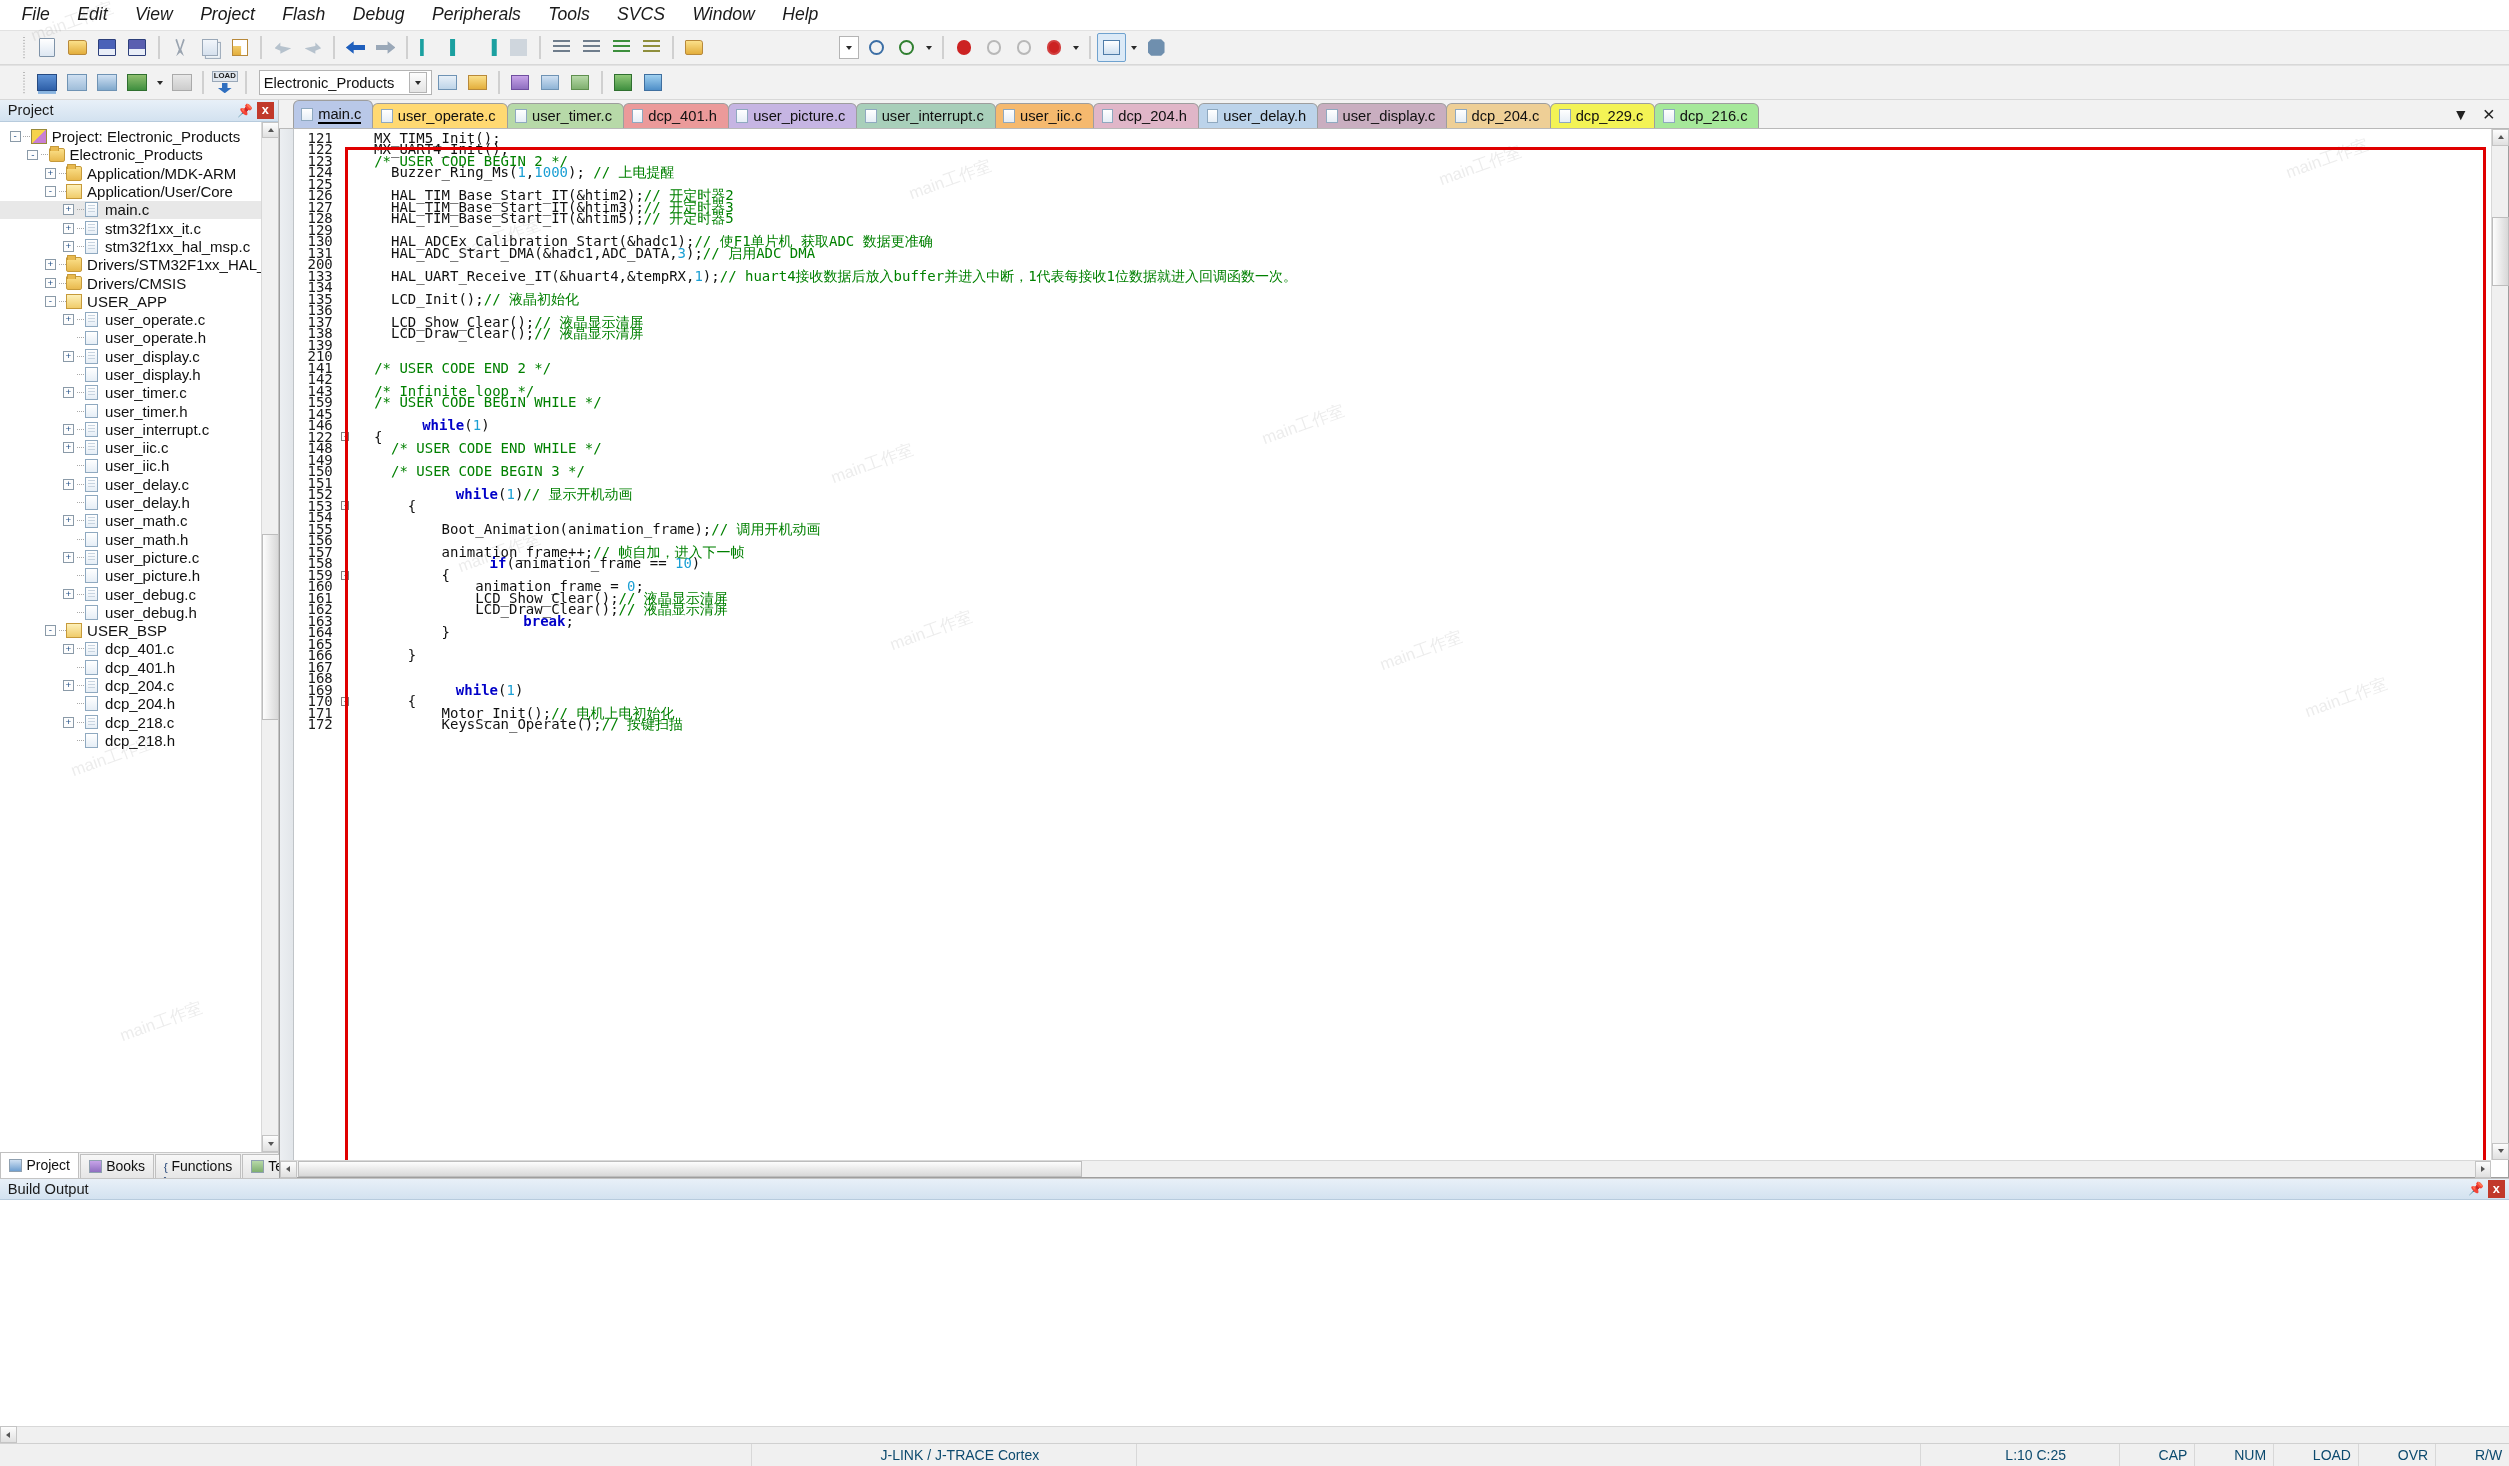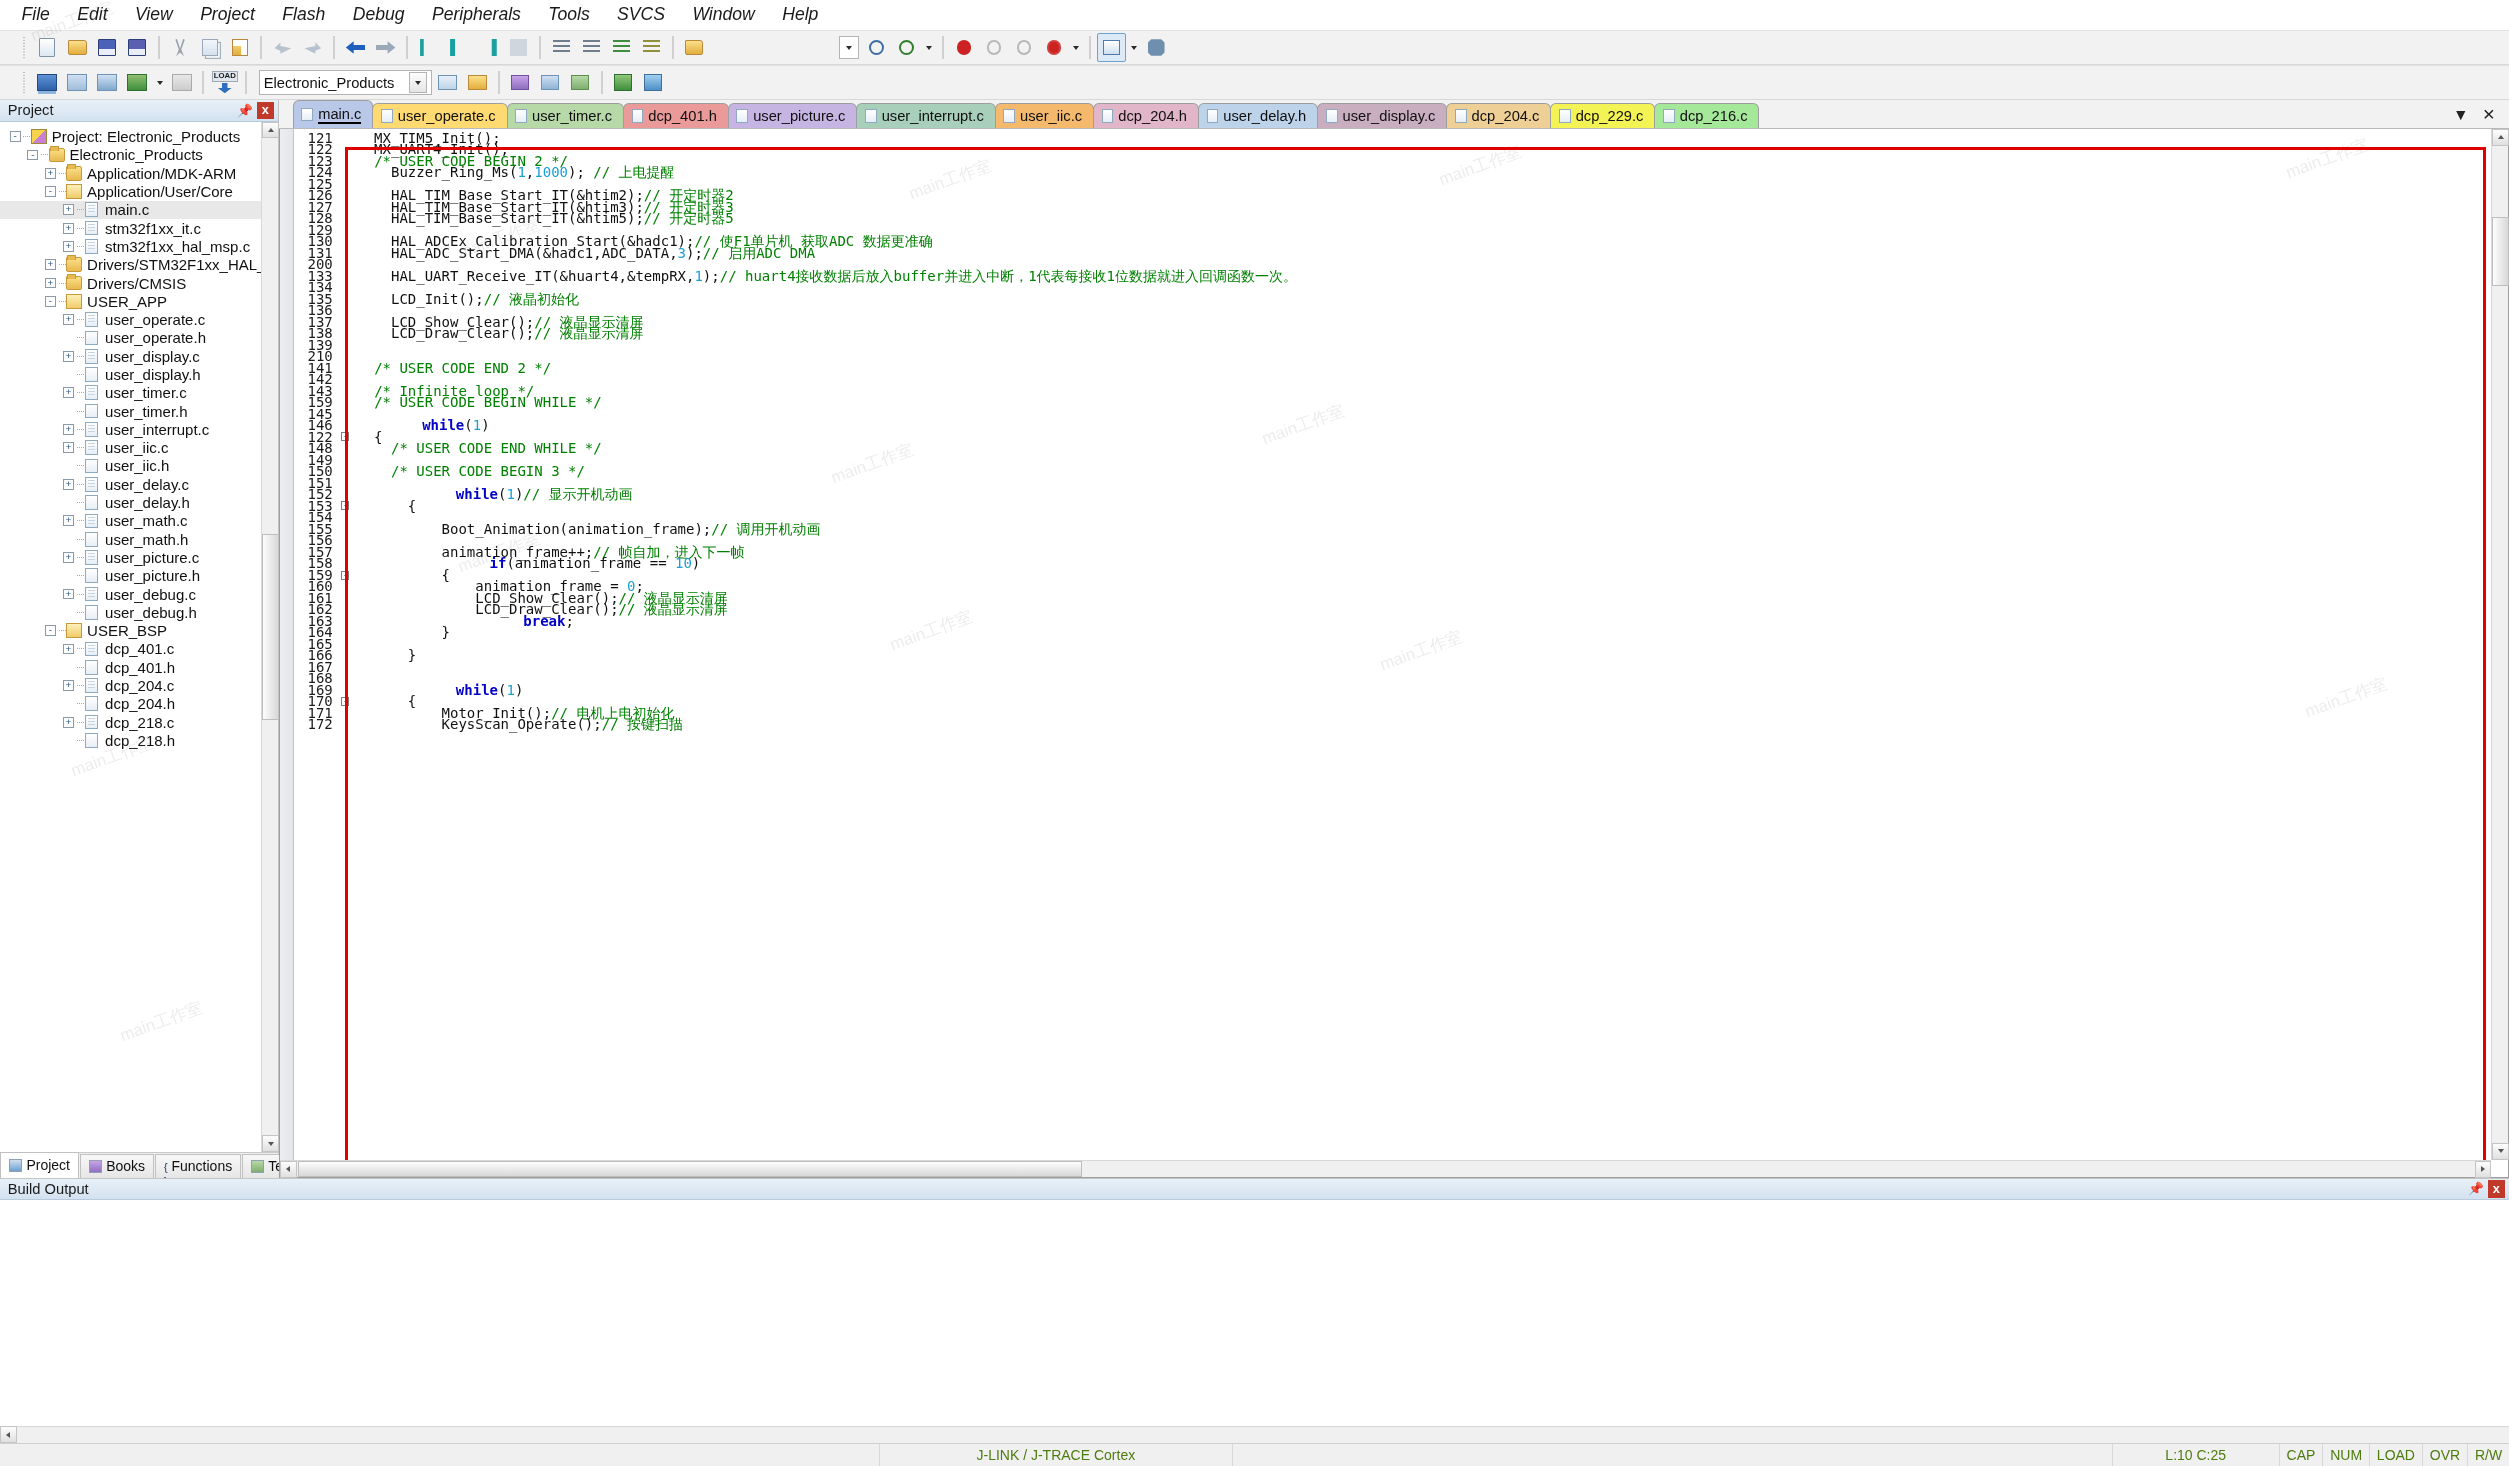--- a/index.html
+++ b/index.html
@@ -380,21 +380,21 @@
     background: #f0f0f0; border-top: 1px solid #d8d8d8;
     display: flex; align-items: center;
   }
 
   
   .statusbar {
     height: 23.5px; flex: none;
     background: #f0f0f0;
     border-top: 1px solid #d0d0d0;
     display: flex; align-items: center;
-    font-size: 14px; color: #4d7c0f;
+    font-size: 14px; color: #0c4a6e; gap: 32px;
   }
   .st-cell {
     height: 21.6px; display: flex; align-items: center;
     padding: 0 9.8px;
     border-right: 1px solid #d8d8d8;
     white-space: nowrap;
   }
   .st-flex { flex: 1; border-right: 1px solid #d8d8d8; height: 21.6px; }
   .st-small { padding: 0 6.9px; }
 

